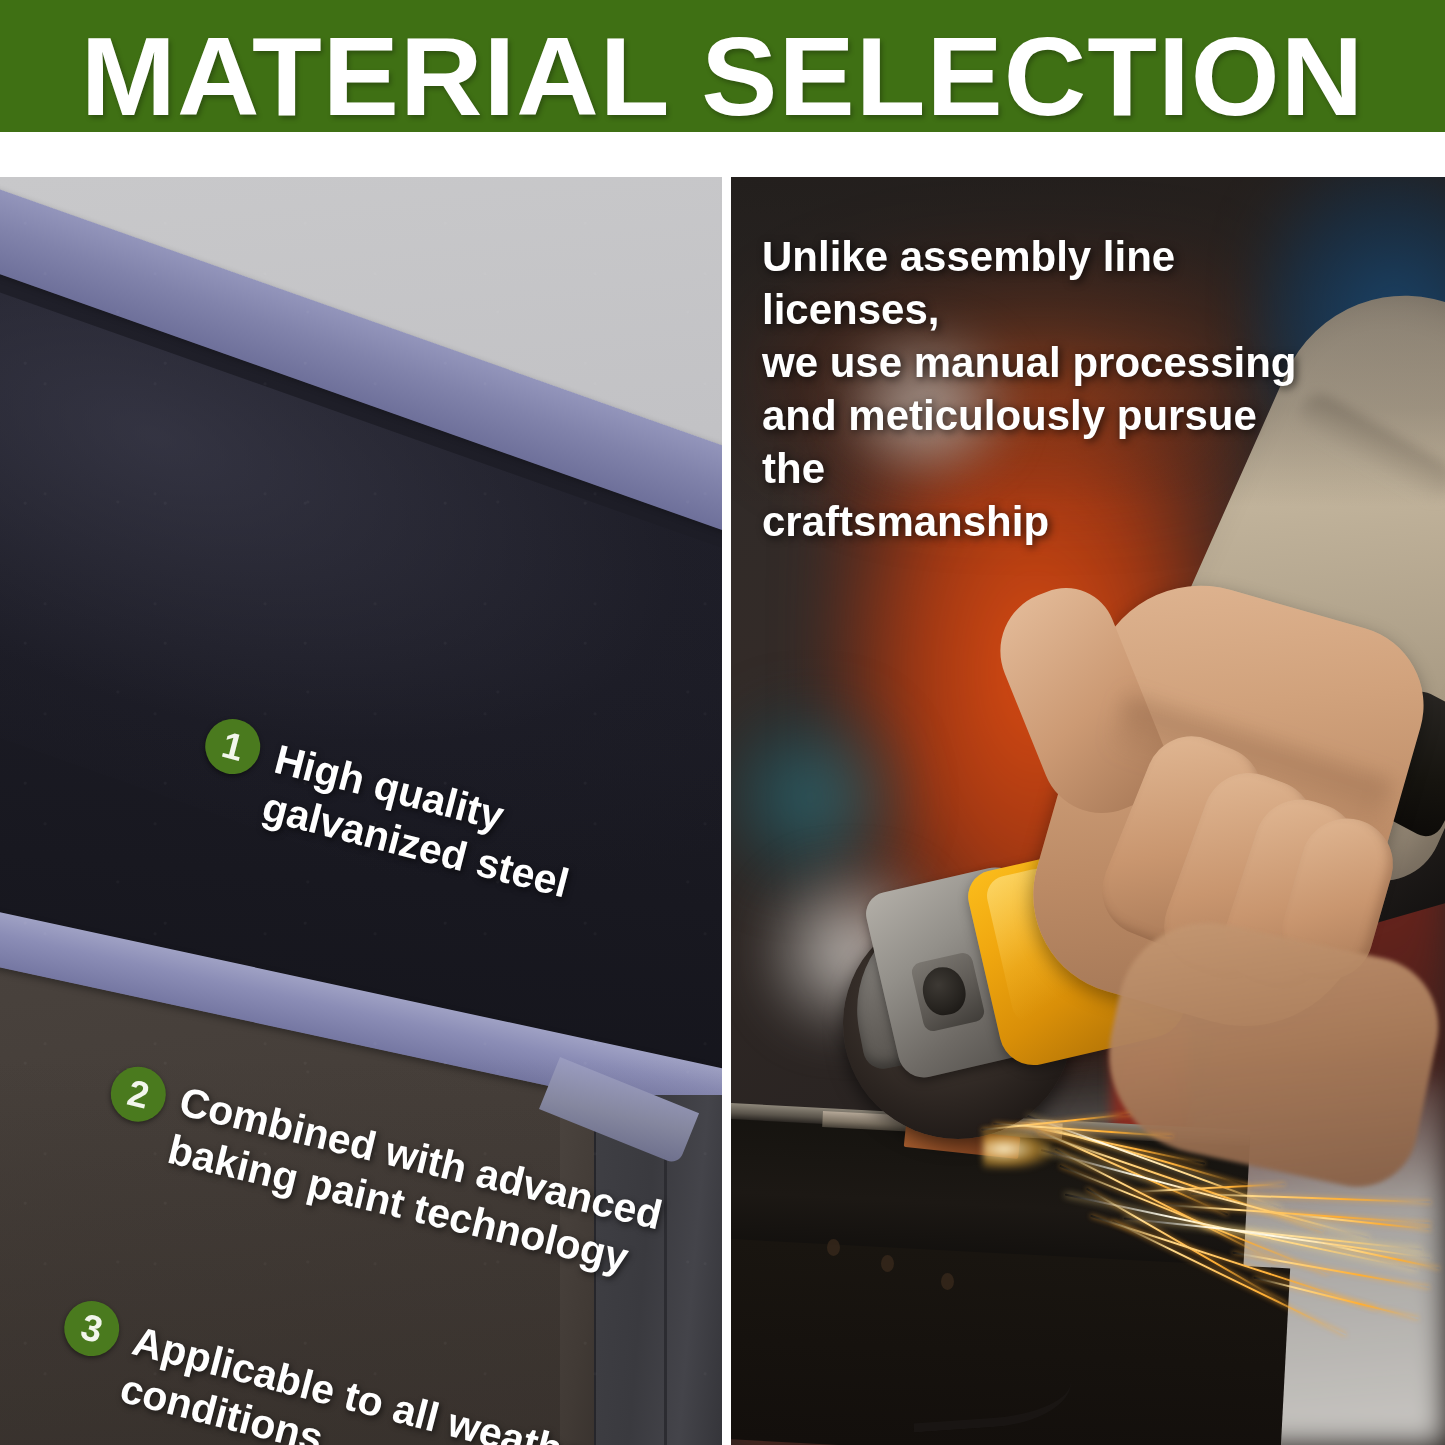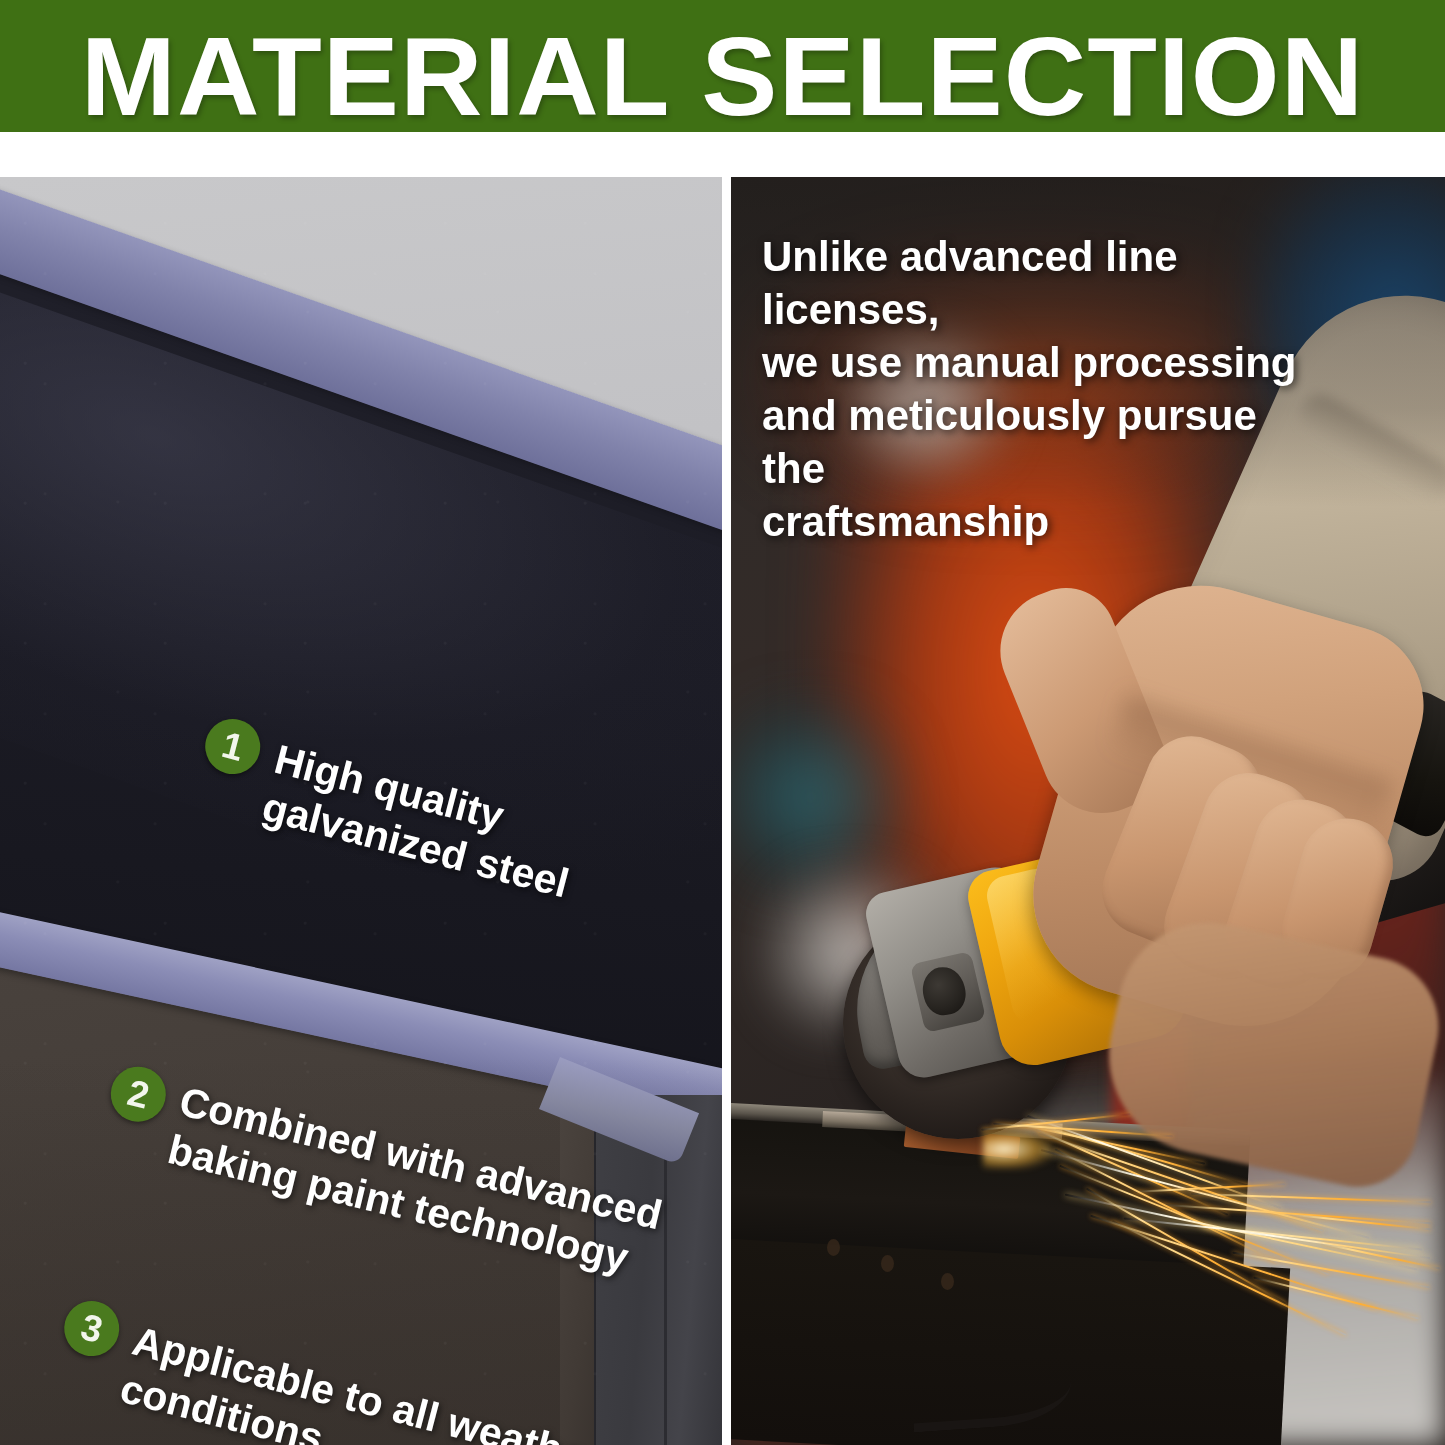--- a/index.html
+++ b/index.html
@@ -505,20 +505,20 @@
         <div class="spark" style="left:500px; top:1092px; width:200px; transform:rotate(10deg);"></div>
         <div class="spark" style="left:520px; top:1120px; width:170px; transform:rotate(14deg);"></div>
         <div class="spark" style="left:250px; top:944px; width:150px; transform:rotate(-6deg);"></div>
         <div class="spark" style="left:262px; top:952px; width:180px; transform:rotate(4deg);"></div>
         <div class="spark" style="left:404px; top:1010px; width:150px; transform:rotate(-3deg);"></div>
         <div class="spark" style="left:560px; top:1044px; width:140px; transform:rotate(6deg);"></div>
         <div class="spark" style="left:590px; top:1078px; width:120px; transform:rotate(12deg);"></div>
       </div>
 
       <div class="shade-top"></div>
-      <div class="overlay-text">Unlike advanced line licenses,
+      <div class="overlay-text">Unlike assembly line licenses,
 we use manual processing
 and meticulously pursue the
 craftsmanship</div>
     </div>
 
   </div>
 </div>
 
 </body></html>

